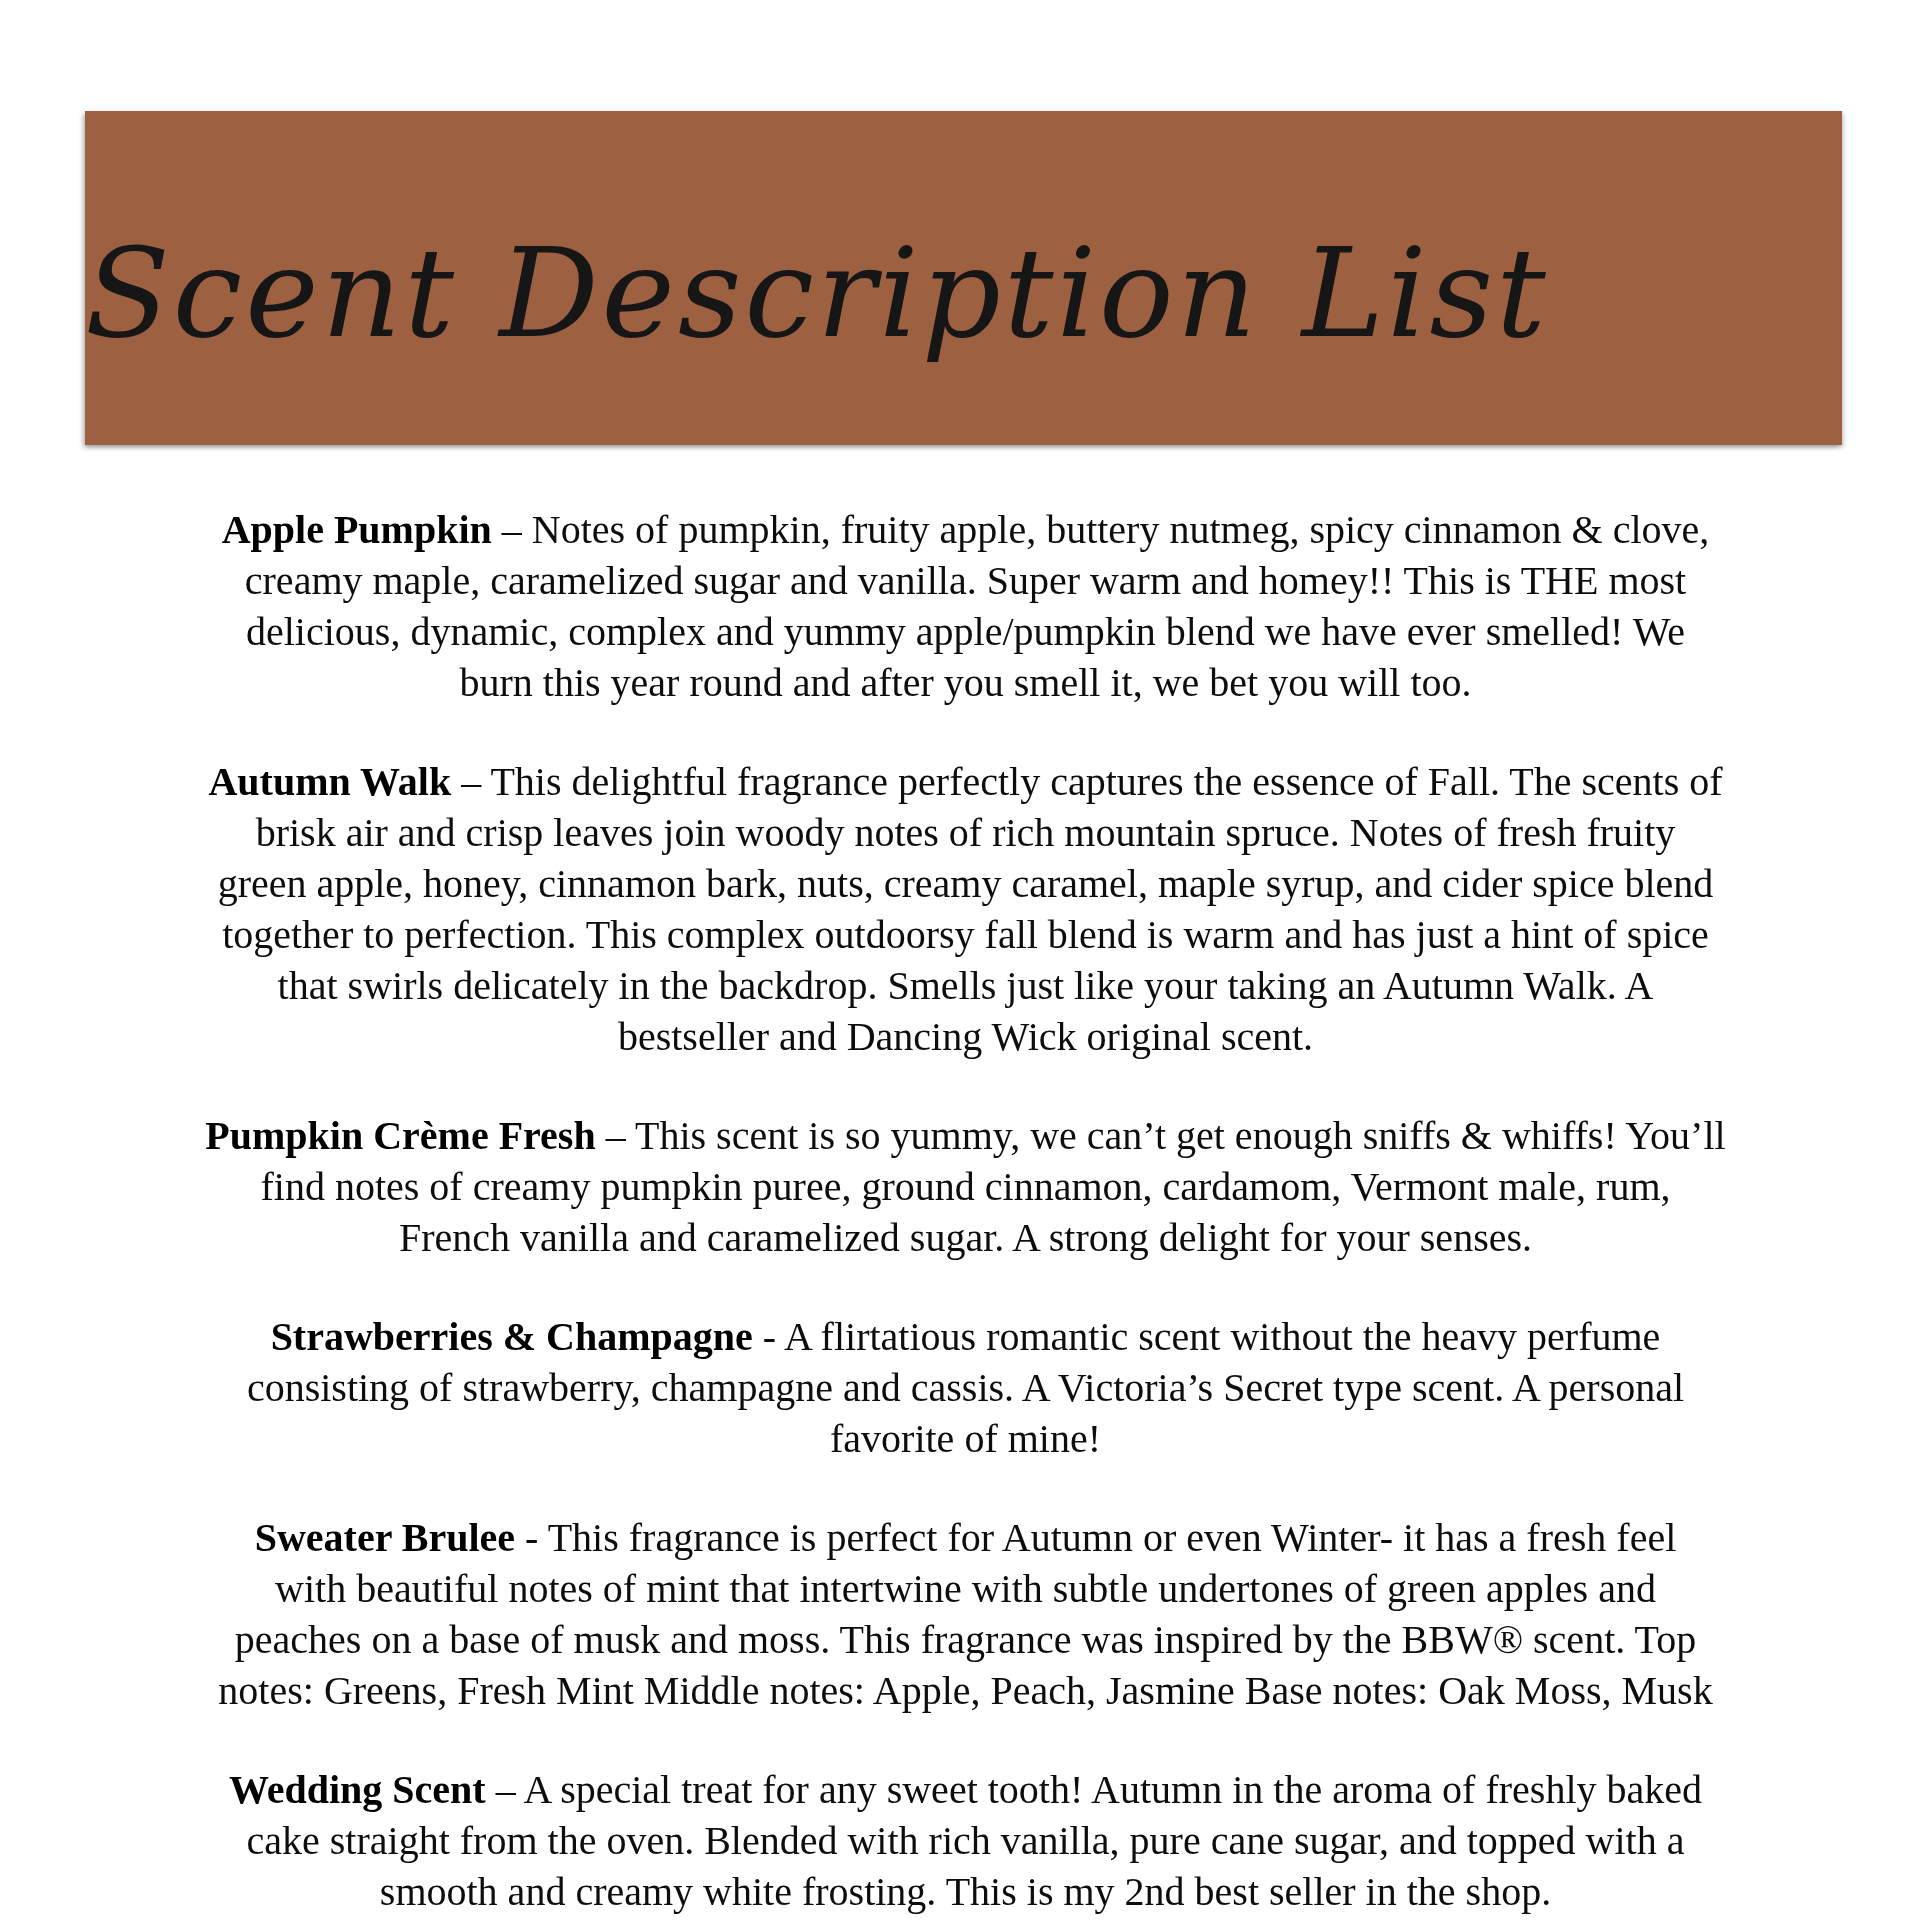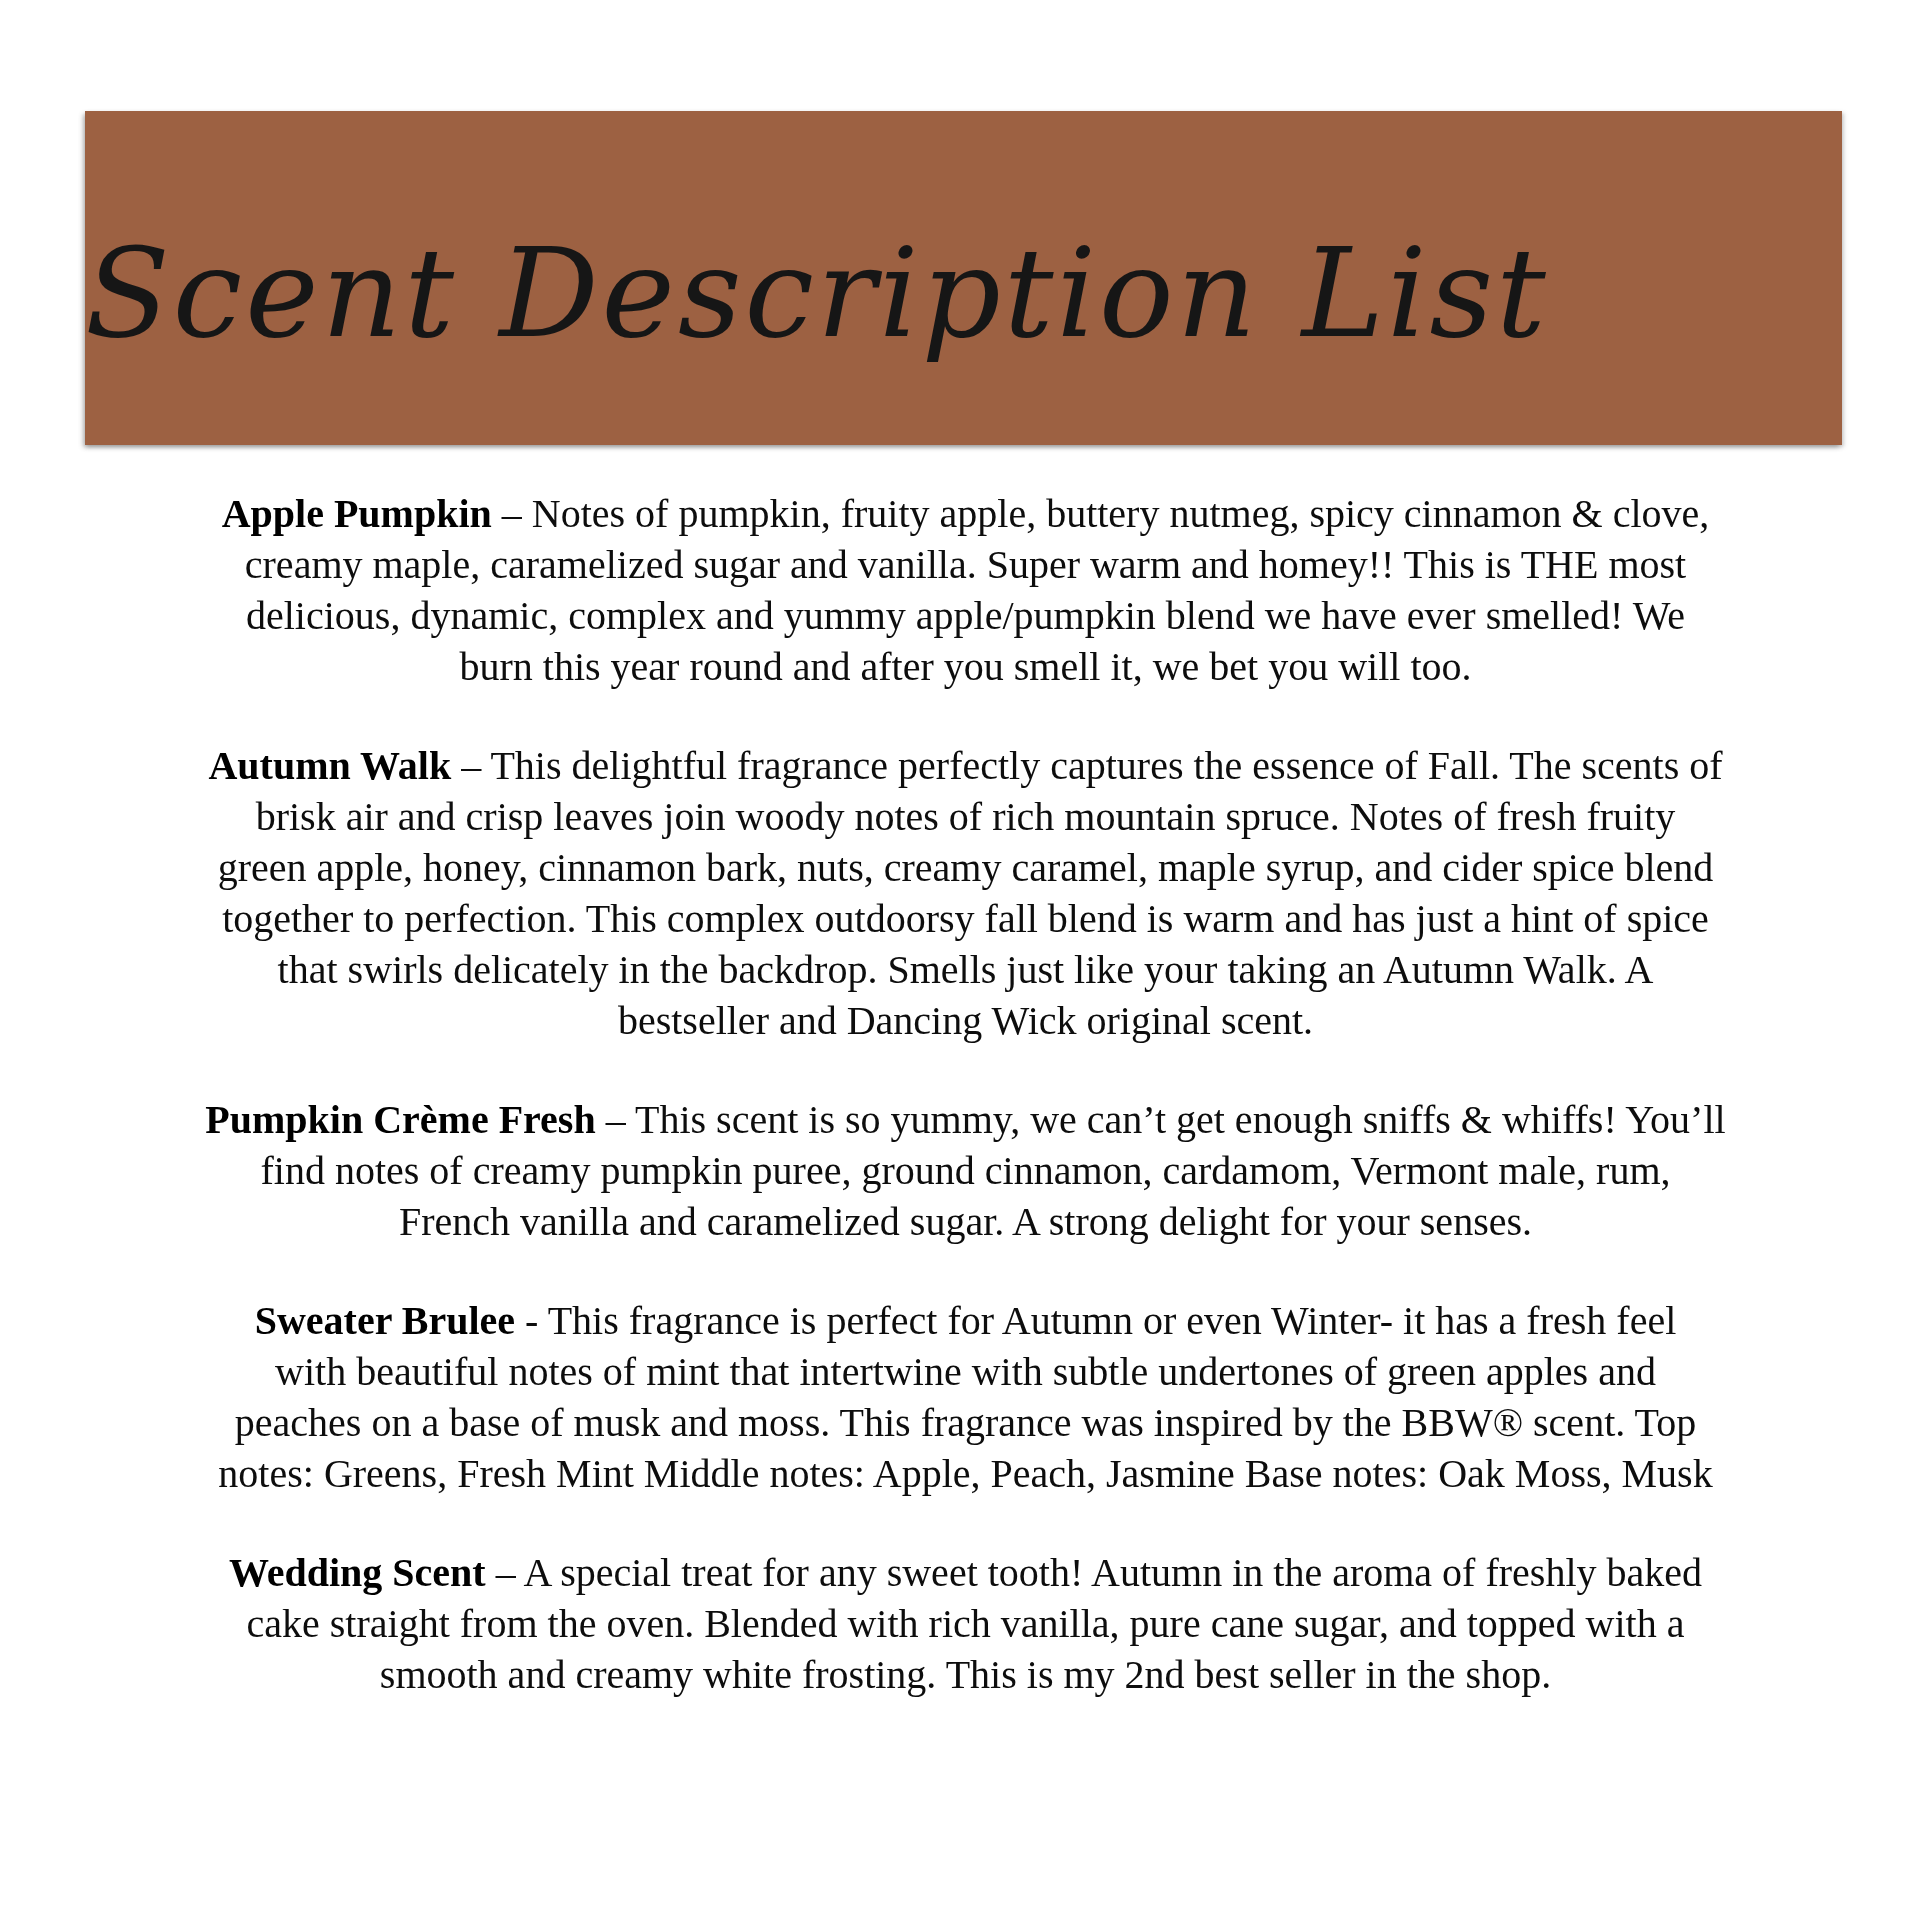--- a/index.html
+++ b/index.html
@@ -36,21 +36,21 @@
   }
   .content {
     position: absolute;
     top: 488px;
     left: 0;
     width: 1931px;
     padding: 0;
     text-align: center;
   }
   .scent {
-    margin: 0 50px 48px 50px;
+    margin: 16px 50px 48px 50px;
     font-size: 40px;
     line-height: 51px;
     color: #0d0d0d;
     white-space: pre-line;
   }
   .scent-name {
     font-weight: bold;
     color: #000000;
   }
   .sep {
@@ -74,20 +74,23 @@
 burn this year round and after you smell it, we bet you will too.</span></p>
   <p class="scent"><b class="scent-name">Autumn Walk</b> <span class="sep">–</span> <span class="scent-desc">This delightful fragrance perfectly captures the essence of Fall. The scents of
 brisk air and crisp leaves join woody notes of rich mountain spruce. Notes of fresh fruity
 green apple, honey, cinnamon bark, nuts, creamy caramel, maple syrup, and cider spice blend
 together to perfection. This complex outdoorsy fall blend is warm and has just a hint of spice
 that swirls delicately in the backdrop. Smells just like your taking an Autumn Walk. A
 bestseller and Dancing Wick original scent.</span></p>
   <p class="scent"><b class="scent-name">Pumpkin Crème Fresh</b> <span class="sep">–</span> <span class="scent-desc">This scent is so yummy, we can’t get enough sniffs &amp; whiffs! You’ll
 find notes of creamy pumpkin puree, ground cinnamon, cardamom, Vermont male, rum,
 French vanilla and caramelized sugar. A strong delight for your senses.</span></p>
+  <p class="scent"><b class="scent-name">Strawberries &amp; Champagne</b> <span class="sep">-</span> <span class="scent-desc">A flirtatious romantic scent without the heavy perfume
+consisting of strawberry, champagne and cassis. A Victoria’s Secret type scent. A personal
+favorite of mine!</span></p>
   <p class="scent"><b class="scent-name">Sweater Brulee</b> <span class="sep">-</span> <span class="scent-desc">This fragrance is perfect for Autumn or even Winter- it has a fresh feel
 with beautiful notes of mint that intertwine with subtle undertones of green apples and
 peaches on a base of musk and moss. This fragrance was inspired by the BBW® scent. Top
 notes: Greens, Fresh Mint Middle notes: Apple, Peach, Jasmine Base notes: Oak Moss, Musk</span></p>
   <p class="scent"><b class="scent-name">Wedding Scent</b> <span class="sep">–</span> <span class="scent-desc">A special treat for any sweet tooth! Autumn in the aroma of freshly baked
 cake straight from the oven. Blended with rich vanilla, pure cane sugar, and topped with a
 smooth and creamy white frosting. This is my 2nd best seller in the shop.</span></p>
 </main>
 
 

